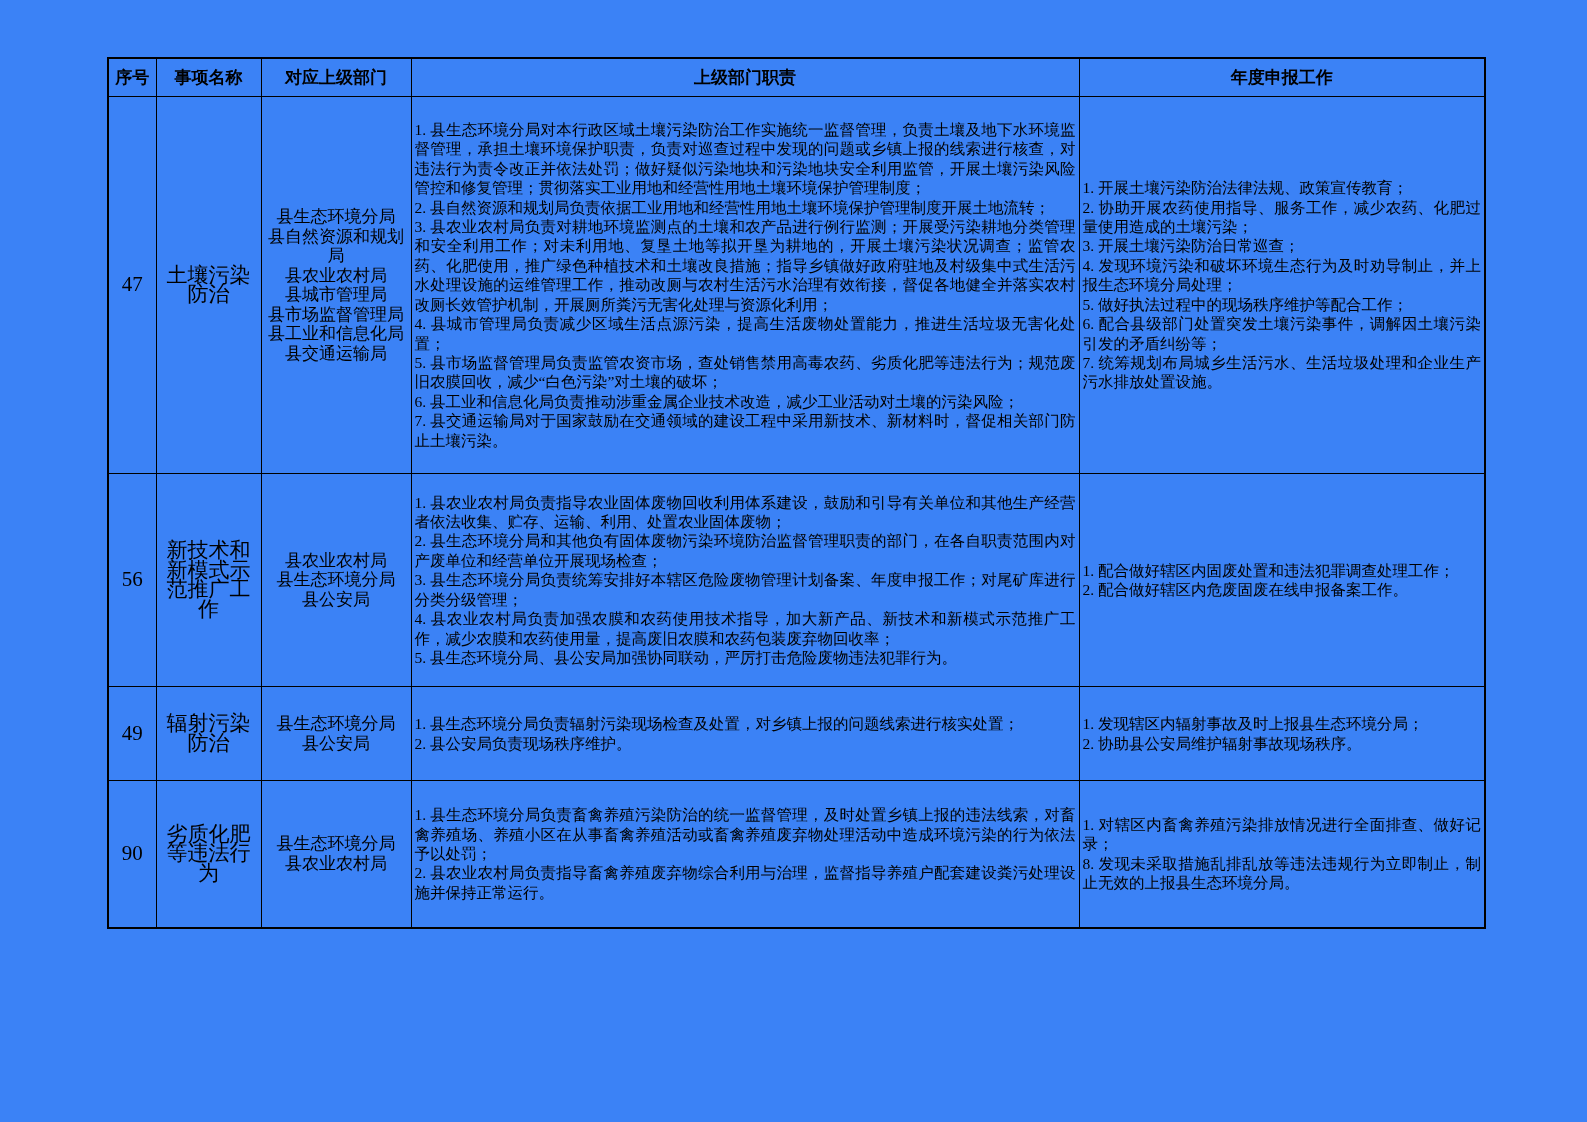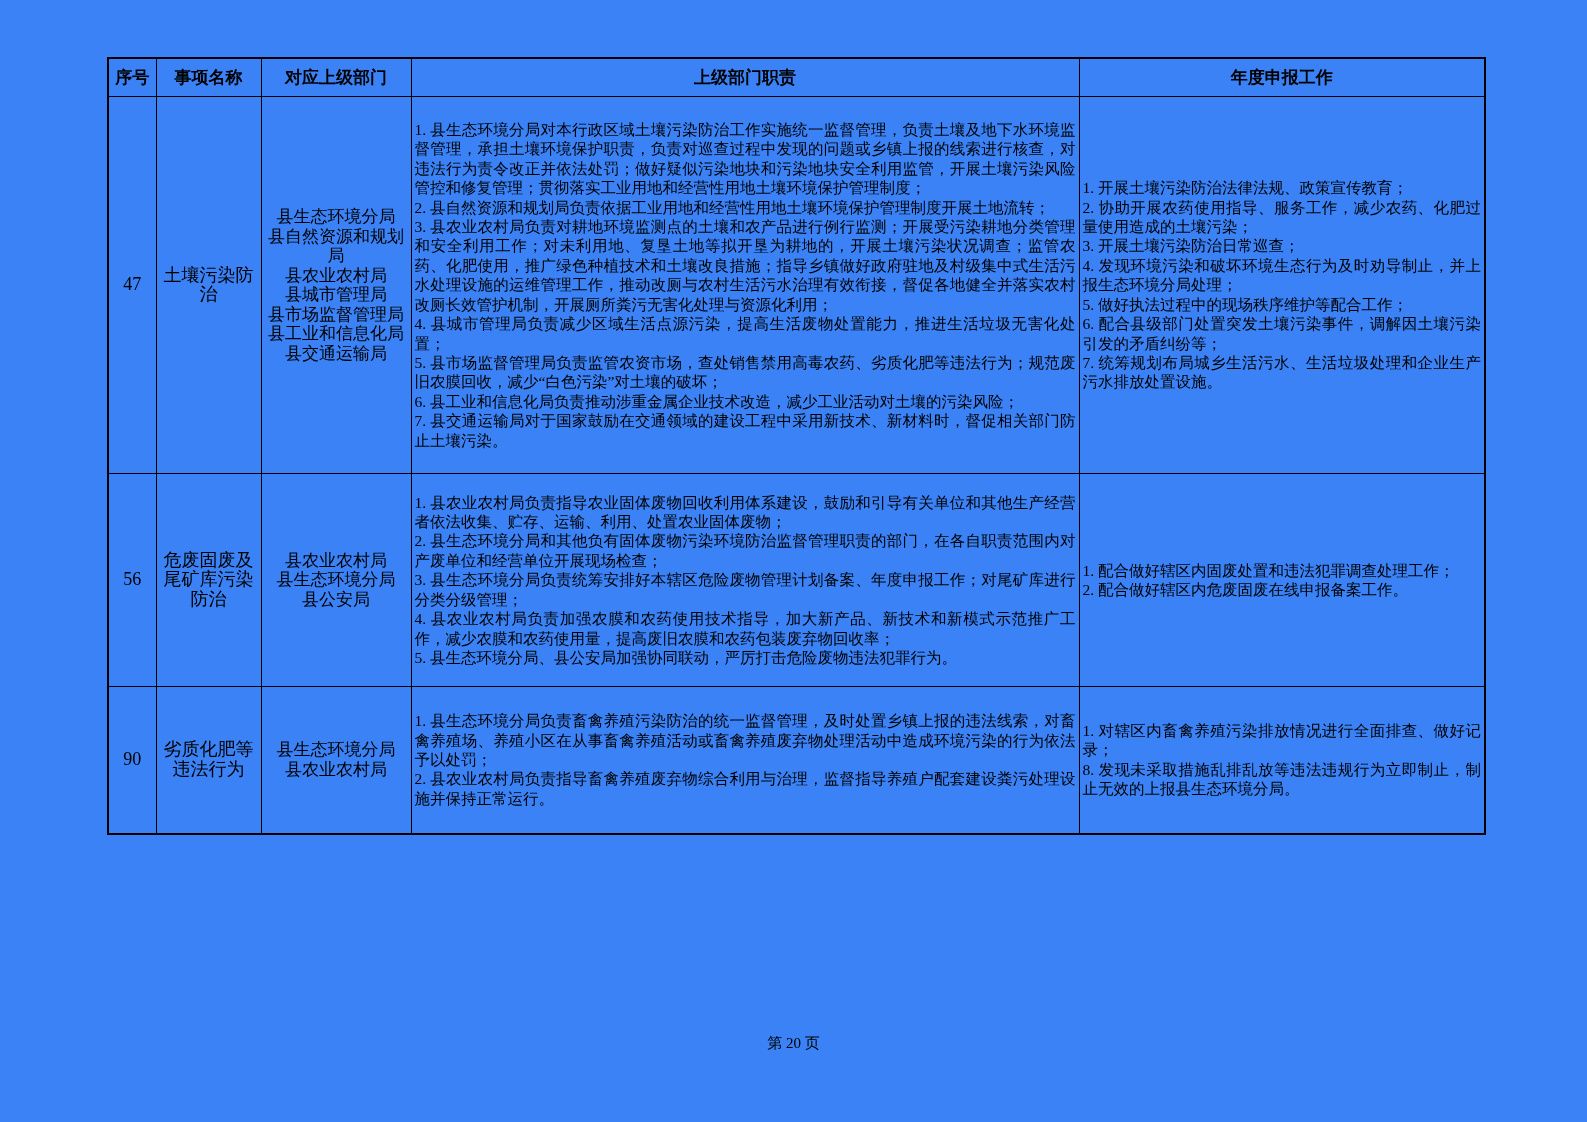--- a/index.html
+++ b/index.html
@@ -31,21 +31,21 @@
     font-family: "Liberation Sans", "DejaVu Sans", sans-serif;
     font-weight: bold;
     font-size: 17px;
     text-align: center;
     vertical-align: middle;
     height: 33px;
   }
   td.center-cell {
     text-align: center;
     vertical-align: middle;
-    font-size: 18px;
+    font-size: 21px;
     line-height: 19.5px;
   }
   td.departments-cell {
     text-align: center;
     vertical-align: middle;
     font-size: 17px;
     line-height: 19.5px;
     white-space: pre-line;
   }
   td.duties-cell {
@@ -112,40 +112,49 @@
         <td class="duties-cell">1. 开展土壤污染防治法律法规、政策宣传教育；
 2. 协助开展农药使用指导、服务工作，减少农药、化肥过量使用造成的土壤污染；
 3. 开展土壤污染防治日常巡查；
 4. 发现环境污染和破坏环境生态行为及时劝导制止，并上报生态环境分局处理；
 5. 做好执法过程中的现场秩序维护等配合工作；
 6. 配合县级部门处置突发土壤污染事件，调解因土壤污染引发的矛盾纠纷等；
 7. 统筹规划布局城乡生活污水、生活垃圾处理和企业生产污水排放处置设施。</td>
       </tr>
       <tr class="row-48">
         <td class="center-cell">56</td>
-        <td class="center-cell">危废固废及尾矿库污染防治</td>
+        <td class="center-cell">新技术和新模式示范推广工作</td>
         <td class="departments-cell">县农业农村局
 县生态环境分局
 县公安局</td>
         <td class="duties-cell">1. 县农业农村局负责指导农业固体废物回收利用体系建设，鼓励和引导有关单位和其他生产经营者依法收集、贮存、运输、利用、处置农业固体废物；
 2. 县生态环境分局和其他负有固体废物污染环境防治监督管理职责的部门，在各自职责范围内对产废单位和经营单位开展现场检查；
 3. 县生态环境分局负责统筹安排好本辖区危险废物管理计划备案、年度申报工作；对尾矿库进行分类分级管理；
 4. 县农业农村局负责加强农膜和农药使用技术指导，加大新产品、新技术和新模式示范推广工作，减少农膜和农药使用量，提高废旧农膜和农药包装废弃物回收率；
 5. 县生态环境分局、县公安局加强协同联动，严厉打击危险废物违法犯罪行为。</td>
         <td class="duties-cell">1. 配合做好辖区内固废处置和违法犯罪调查处理工作；
 2. 配合做好辖区内危废固废在线申报备案工作。</td>
+      </tr>
+      <tr class="row-49">
+        <td class="center-cell">49</td>
+        <td class="center-cell">辐射污染防治</td>
+        <td class="departments-cell">县生态环境分局
+县公安局</td>
+        <td class="duties-cell">1. 县生态环境分局负责辐射污染现场检查及处置，对乡镇上报的问题线索进行核实处置；
+2. 县公安局负责现场秩序维护。</td>
+        <td class="duties-cell">1. 发现辖区内辐射事故及时上报县生态环境分局；
+2. 协助县公安局维护辐射事故现场秩序。</td>
       </tr>
       <tr class="row-50">
         <td class="center-cell">90</td>
         <td class="center-cell">劣质化肥等违法行为</td>
         <td class="departments-cell">县生态环境分局
 县农业农村局</td>
         <td class="duties-cell">1. 县生态环境分局负责畜禽养殖污染防治的统一监督管理，及时处置乡镇上报的违法线索，对畜禽养殖场、养殖小区在从事畜禽养殖活动或畜禽养殖废弃物处理活动中造成环境污染的行为依法予以处罚；
 2. 县农业农村局负责指导畜禽养殖废弃物综合利用与治理，监督指导养殖户配套建设粪污处理设施并保持正常运行。</td>
         <td class="duties-cell">1. 对辖区内畜禽养殖污染排放情况进行全面排查、做好记录；
 8. 发现未采取措施乱排乱放等违法违规行为立即制止，制止无效的上报县生态环境分局。</td>
       </tr>
     </tbody>
   </table>
 
-  <div class="footer">第 20 页</div>
 
 </div>
 
 </body></html>

